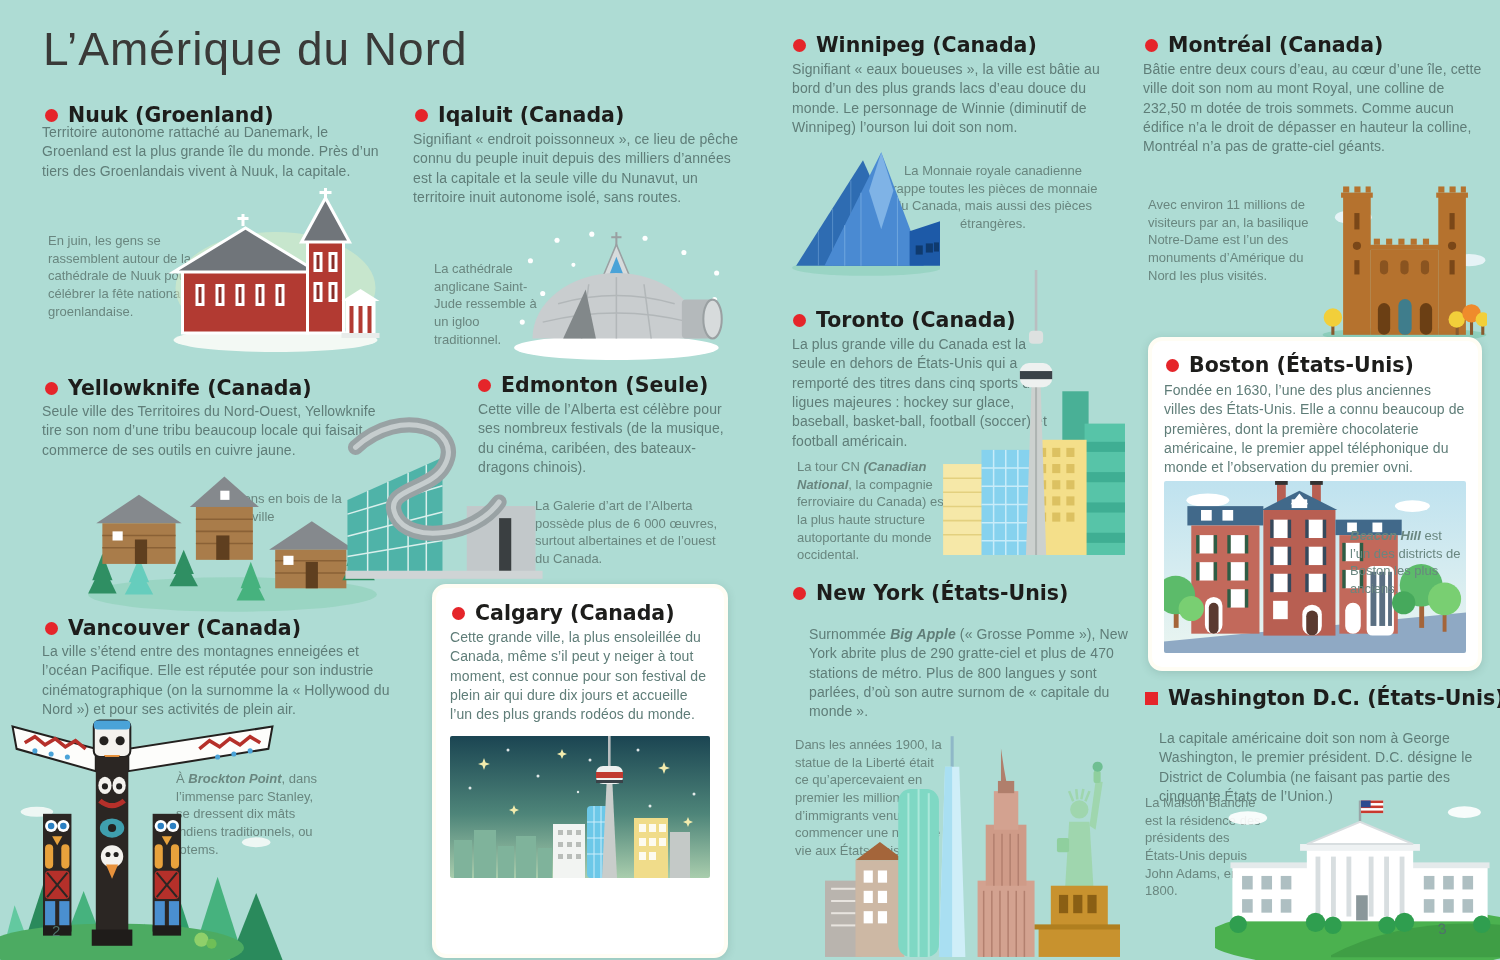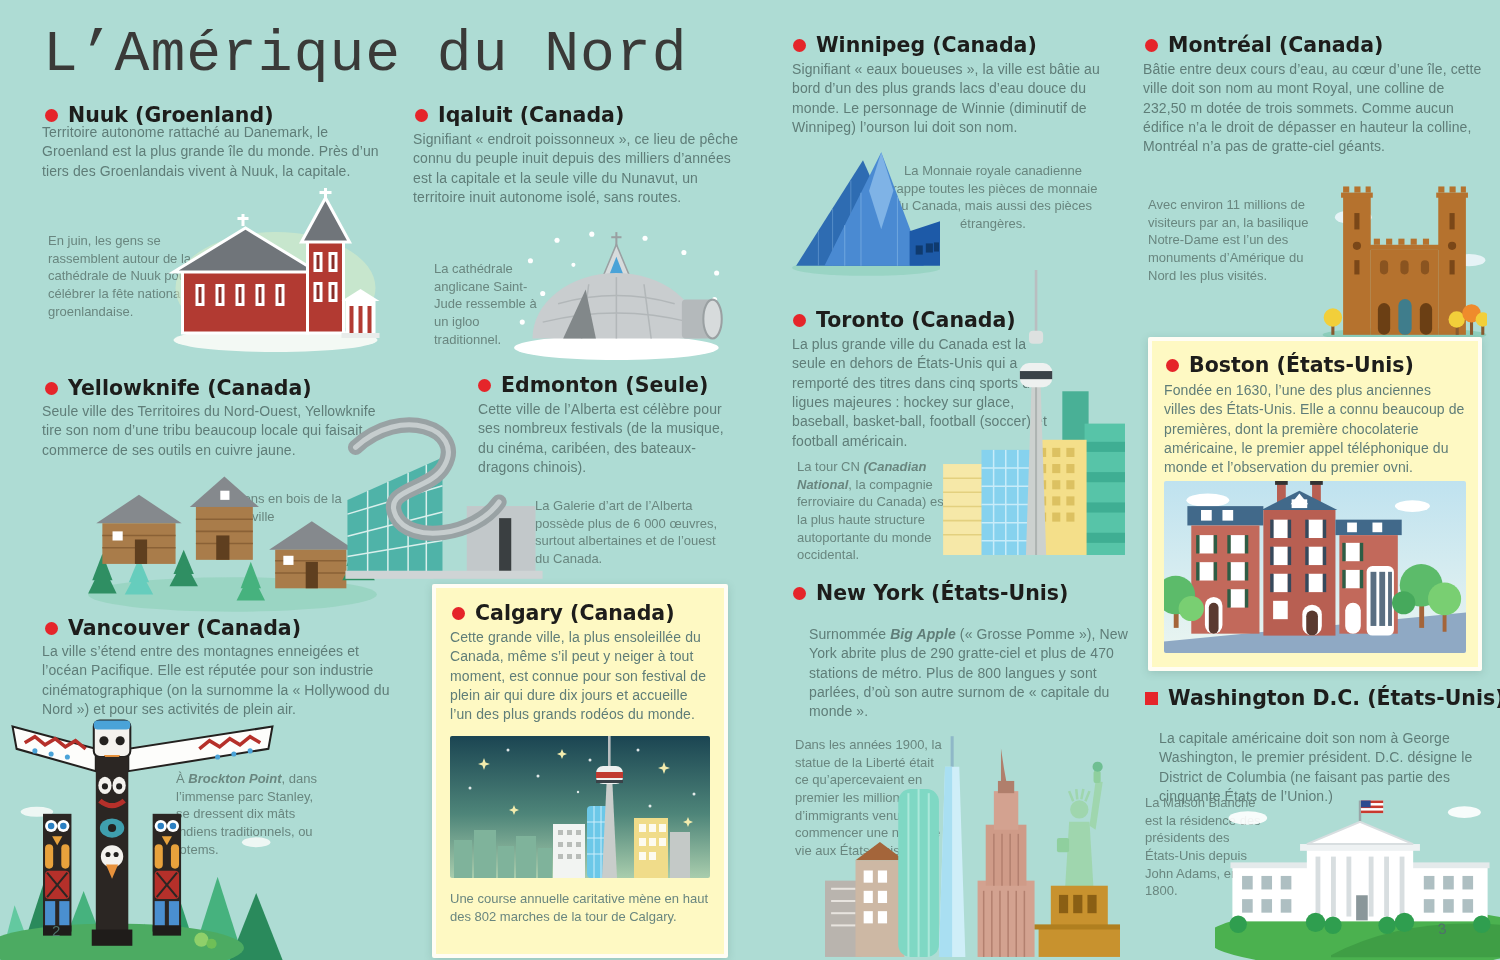--- a/index.html
+++ b/index.html
@@ -1,27 +1,27 @@
 <!DOCTYPE html>
 <html><head>
 <meta charset="utf-8">
 <style>
   html,body{margin:0;padding:0}
   body{width:1500px;height:960px;background:#aedcd4;position:relative;overflow:hidden;
        font-family:"Liberation Sans",sans-serif}
   .abs{position:absolute}
-  .title{font-family:Liberation Mono, monospace;font-weight:400;font-size:58px;color:#3a3a38;letter-spacing:1px}
+  .title{font-family:Liberation Sans, sans-serif;font-weight:400;font-size:46px;color:#3a3a38;letter-spacing:1px}
   .hdr{display:flex;align-items:center;gap:10px;font-family:"DejaVu Sans",sans-serif;
        font-weight:700;font-size:20.5px;color:#1d1d1b;white-space:nowrap}
   .dot{width:13px;height:13px;border-radius:50%;background:#e5252a;flex:none}
   .sqr{width:13px;height:13px;background:#e5252a;flex:none}
   .body{font-size:14px;line-height:1.38;color:#5f7d78;letter-spacing:.1px}
   .cap{font-size:13px;line-height:1.36;color:#69867f}
   .cap em,.body em{font-style:italic;font-weight:700;color:inherit}
-  .box{position:absolute;background:#fef9c3;border:4px solid #fffdf4;border-radius:2px;
+  .box{position:absolute;background:#ffffff;border:4px solid #fffdf4;border-radius:14px;
        box-shadow:0 2px 8px rgba(50,90,80,.18)}
   .pagenum{font-size:15px;color:#4f726b}
   .imgframe{position:absolute;overflow:hidden;border-radius:2px}
   svg{display:block}
 </style>
 </head>
 <body>
 
 <div class="abs title" style="left:43px;top:22px">L’Amérique du Nord</div>
 
@@ -370,21 +370,20 @@
           <rect x="199" y="116" width="7" height="8"></rect>
         </g>
       <rect x="220" y="96" width="20" height="46" fill="#c4c9c7"></rect>
       <rect x="158" y="0" width="2.6" height="32" fill="#b9bec0"></rect>
       <polygon points="152,142 157,38 162,38 167,142" fill="#c9cdcb"></polygon>
       <rect x="146" y="30" width="27" height="18" rx="7" fill="#eef1f0"></rect>
       <rect x="146" y="36" width="27" height="6" fill="#c03a30"></rect>
       <rect x="146" y="44" width="27" height="3" fill="#3a4248"></rect>
     </svg>
   </div>
-  <p class="cap" style="position:absolute;left:14px;top:302px;width:262px;margin:0">Une course annuelle caritative mène en haut des 802 marches de la tour de Calgary.</p>
 </div>
 
 <div class="abs hdr" style="left:793px;top:33px">
   <span class="dot"></span>
   <span>Winnipeg (Canada)</span>
 </div>
 <p class="abs body" style="left:792px;top:60px;width:340px;margin:0">Signifiant « eaux boueuses », la ville est bâtie au bord d’un des plus grands lacs d’eau douce du monde. Le personnage de Winnie (diminutif de Winnipeg) l’ourson lui doit son nom.</p>
 <p class="abs cap" style="left:888px;top:162px;width:210px;margin:0;text-align:center">La Monnaie royale canadienne frappe toutes les pièces de monnaie du Canada, mais aussi des pièces étrangères.</p>
 
 <div class="abs" style="left:788px;top:146px;width:152px;height:130px">
@@ -710,20 +709,21 @@
       <rect x="10" y="132" width="5" height="20" fill="#a4653a"></rect>
         <circle cx="12" cy="118" r="20" fill="#5cbb6a"></circle>
         <circle cx="28" cy="132" r="13" fill="#79cf72"></circle>
       <rect x="262" y="128" width="5" height="24" fill="#a4653a"></rect>
         <rect x="286" y="136" width="4" height="20" fill="#a4653a"></rect>
       <circle cx="264" cy="108" r="22" fill="#5cbb6a"></circle>
         <circle cx="288" cy="122" r="17" fill="#79cf72"></circle>
         <circle cx="246" cy="126" r="12" fill="#46a95c"></circle>
     </svg>
   </div>
+  <p class="cap" style="position:absolute;left:198px;top:186px;width:112px;margin:0"><em>Beacon Hill</em><span> est l’un des districts de Boston les plus anciens.</span></p>
 </div>
 
 <div class="abs hdr" style="left:1145px;top:686px">
   <span class="sqr"></span>
   <span>Washington D.C. (États-Unis)</span>
 </div>
 <p class="abs body" style="left:1143px;top:713px;width:352px;margin:16px">La capitale américaine doit son nom à George Washington, le premier président. D.C. désigne le District de Columbia (ne faisant pas partie des cinquante États de l’Union.)</p>
 <p class="abs cap" style="left:1145px;top:794px;width:118px;margin:0">La Maison Blanche est la résidence des présidents des États-Unis depuis John Adams, en 1800.</p>
 
 <div class="abs" style="left:1215px;top:788px;width:290px;height:172px">

